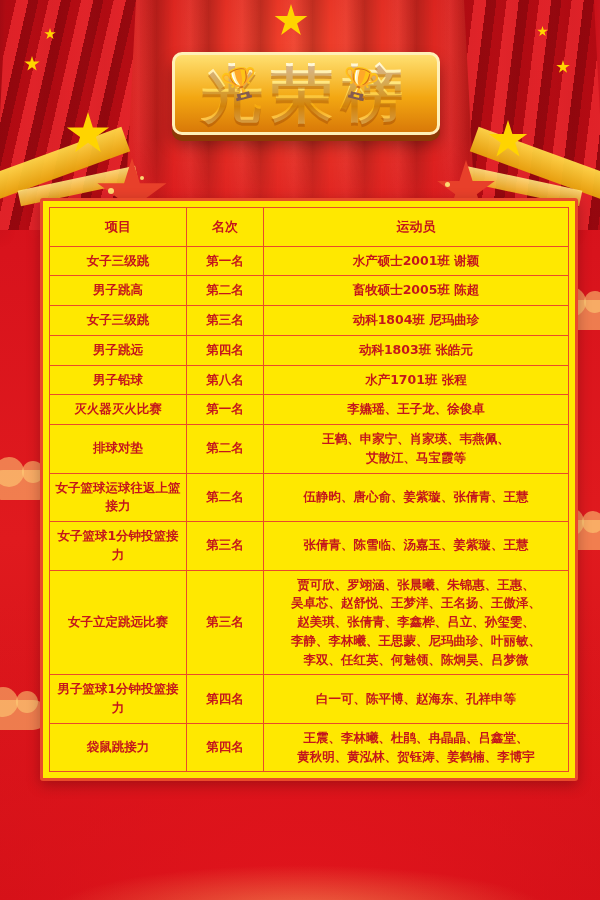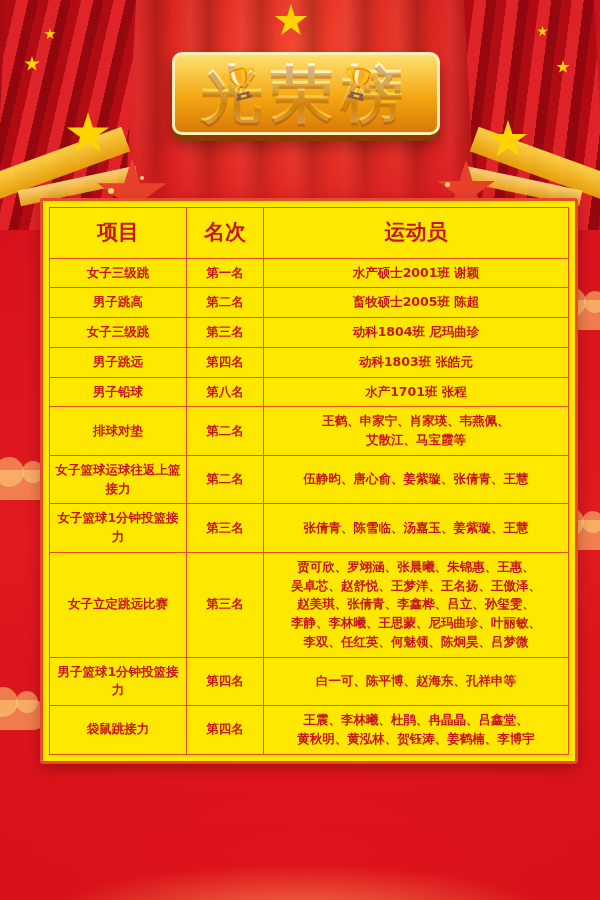--- a/index.html
+++ b/index.html
@@ -104,21 +104,21 @@
   th,td{
     border:1.5px solid #e94a2a;
     color:#c4161c;
     text-align:center;
     font-size:12.5px;
     padding:5px 3px;
     line-height:1.5;
     font-weight:bold;
     font-family:"DejaVu Sans","Liberation Sans",sans-serif;
   }
-  th{font-size:21px;padding:9px 3px;}
+  th{font-size:13px;padding:9px 3px;}
   td.event{width:130px;}
   td.rank{width:70px;}
   td.athletes{padding-left:6px;padding-right:6px;}
 
   
   .bot-glow{
     position:absolute;left:0;bottom:0;width:600px;height:70px;
     background:radial-gradient(ellipse 60% 100% at 50% 120%, rgba(255,220,120,.45), rgba(255,220,120,0) 70%);
   }
 </style>
@@ -190,20 +190,25 @@
           <td class="event">男子跳远</td>
           <td class="rank">第四名</td>
           <td class="athletes" style="white-space: pre-line;">动科1803班  张皓元</td>
         </tr>
         <tr>
           <td class="event">男子铅球</td>
           <td class="rank">第八名</td>
           <td class="athletes" style="white-space: pre-line;">水产1701班  张程</td>
         </tr>
         <tr>
+          <td class="event">灭火器灭火比赛</td>
+          <td class="rank">第一名</td>
+          <td class="athletes" style="white-space: pre-line;">李嬿瑶、王子龙、徐俊卓</td>
+        </tr>
+        <tr>
           <td class="event">排球对垫</td>
           <td class="rank">第二名</td>
           <td class="athletes" style="white-space: pre-line;">王鹤、申家宁、肖家瑛、韦燕佩、
 艾散江、马宝霞等</td>
         </tr>
         <tr>
           <td class="event">女子篮球运球往返上篮接力</td>
           <td class="rank">第二名</td>
           <td class="athletes" style="white-space: pre-line;">伍静昀、唐心俞、姜紫璇、张倩青、王慧</td>
         </tr>

